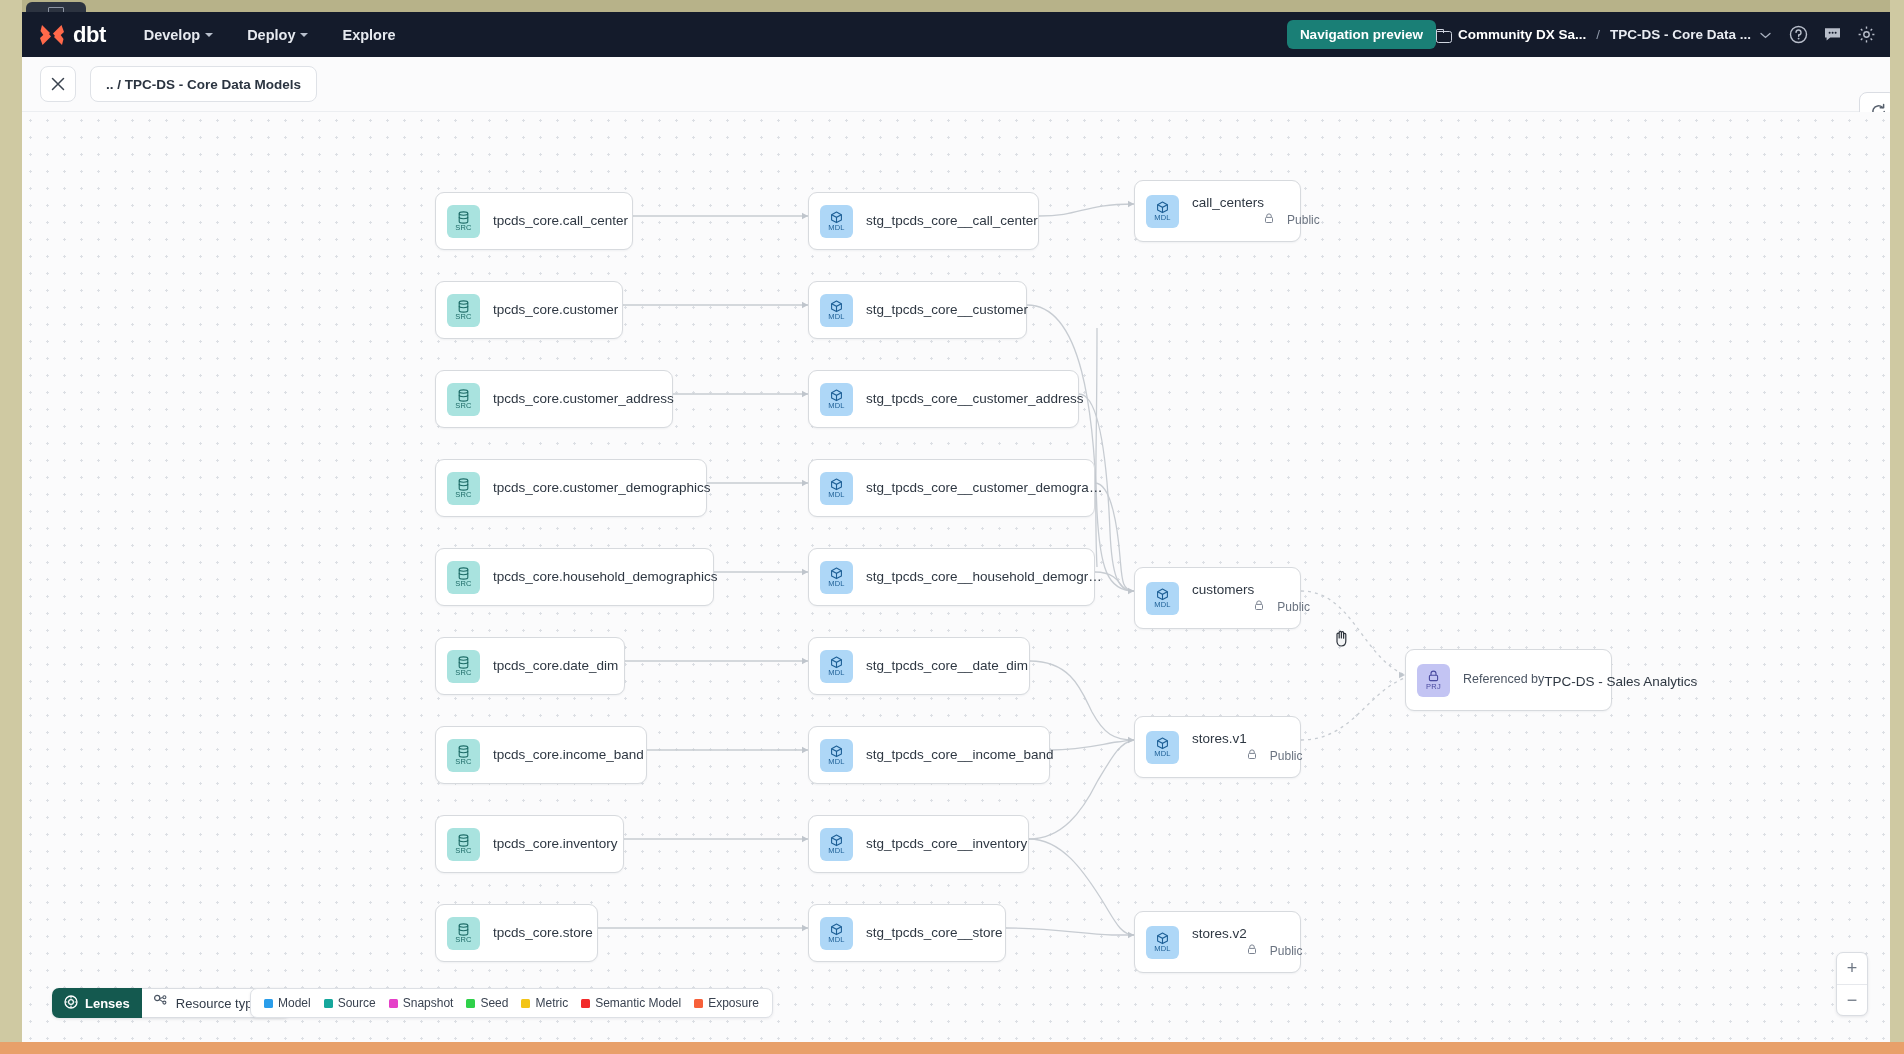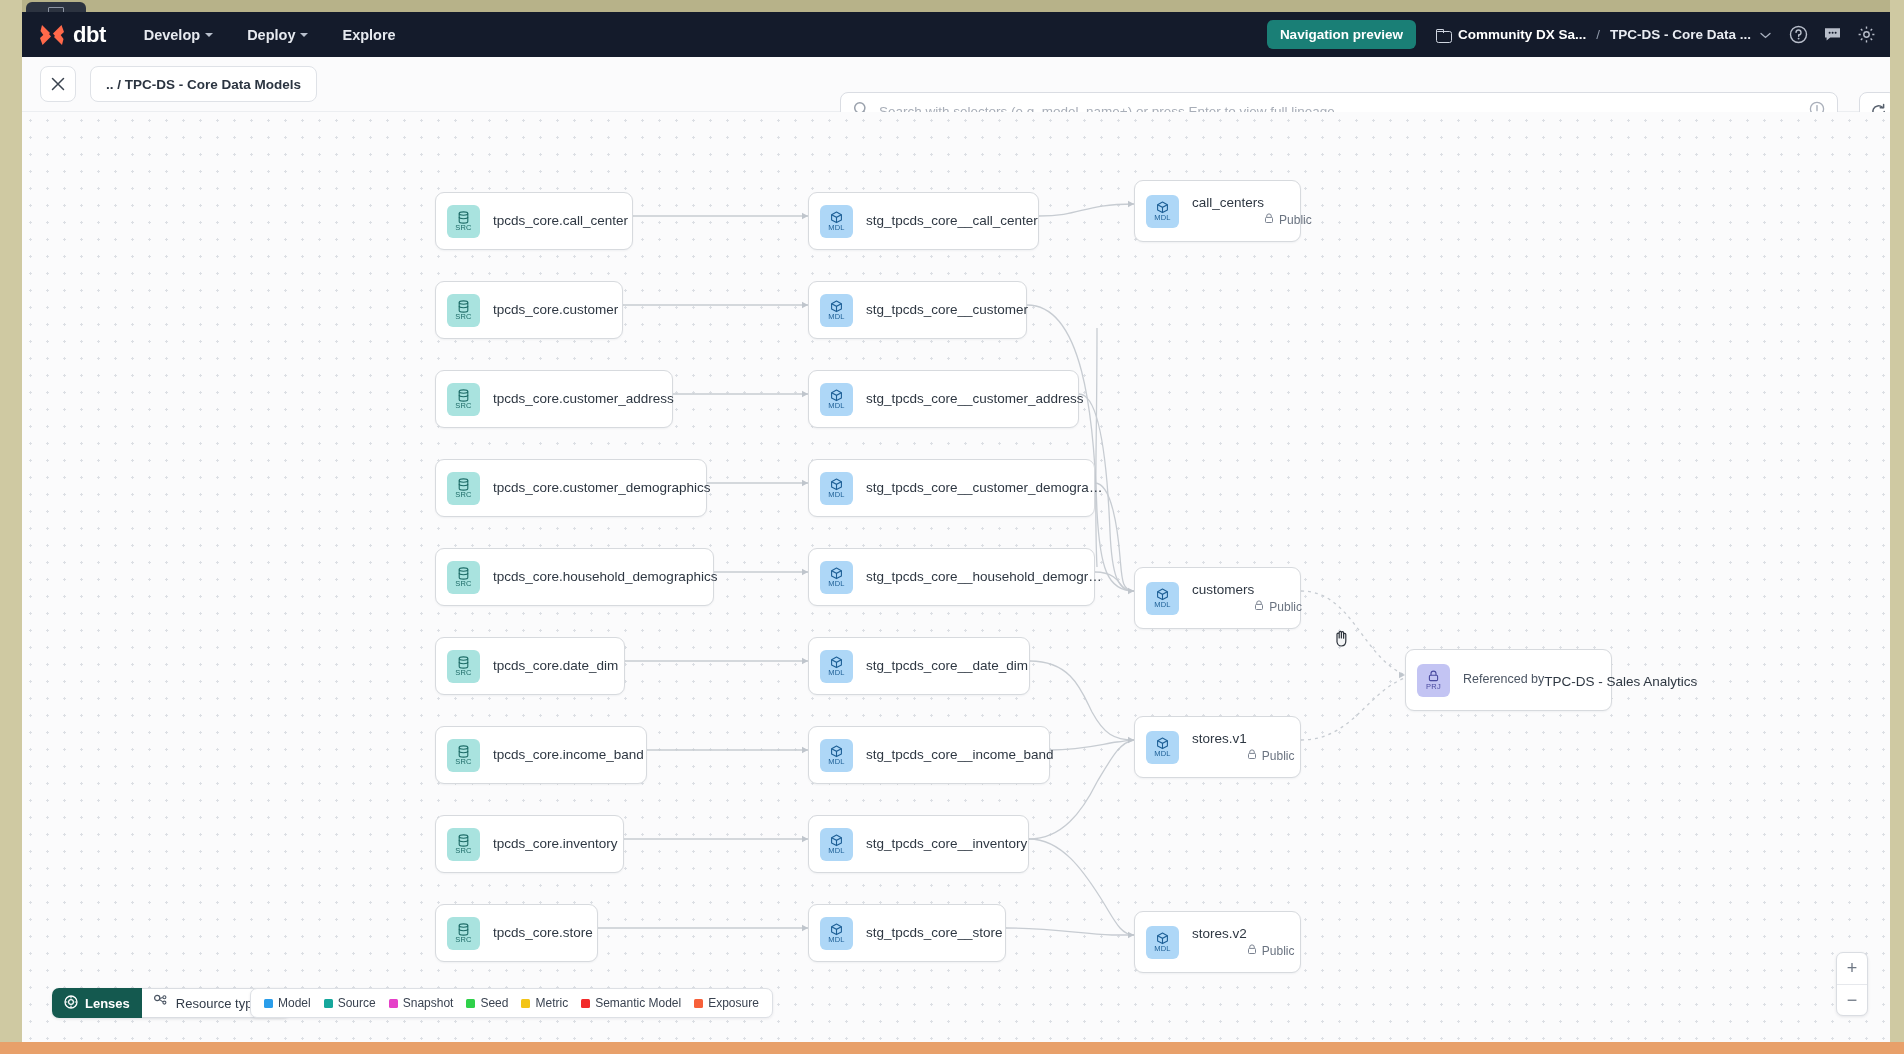--- a/index.html
+++ b/index.html
@@ -48,21 +48,21 @@
     display:flex; align-items:center; gap:5px;
     margin-right:34px; cursor:pointer; white-space:nowrap;
   }
   .caret-d { width:0;height:0;border-left:4px solid transparent;border-right:4px solid transparent;border-top:4.5px solid #b8bfcc; display:inline-block; }
   .nav-spacer { flex:1; }
   .btn-navpreview {
     background:#1a7f76; color:#ffffff; font-size:13.5px; font-weight:600;
     padding:7px 13px; border-radius:6px; cursor:pointer; white-space:nowrap;
   }
   .breadcrumb-top {
-    display:flex; align-items:center; gap:7px; margin-left:20px;
+    display:flex; align-items:center; gap:7px; 
     color:#ffffff; font-size:13.5px; font-weight:700; white-space:nowrap;
   }
   .bc-sep { color:#8e97a8; font-weight:400; margin:0 3px; }
   .bc-proj { color:#e9ecf2; font-weight:600; }
   .icon-folder { width:15px;height:12px;position:relative;display:inline-block; }
   .icon-folder::before{content:"";position:absolute;left:0;top:2px;width:14px;height:10px;border:1.6px solid #cfd5e0;border-radius:1.5px 2.5px 2.5px 2.5px;}
   .icon-folder::after{content:"";position:absolute;left:0;top:0px;width:6px;height:3px;border:1.6px solid #cfd5e0;border-bottom:none;border-radius:1.5px 1.5px 0 0;}
   .top-icons { display:flex; align-items:center; gap:15px; margin-left:18px; }
   .tic { width:19px;height:19px; cursor:pointer; opacity:.92; }
 
@@ -119,21 +119,21 @@
   .badge-src { background:#a9e3df; }
   .badge-mdl { background:#aed7f7; }
   .badge-prj { background:#c3c4f3; }
   .badge-label { font-size:7.5px; font-weight:400; letter-spacing:.2px; line-height:8px; }
   .badge-src .badge-label{ color:#1d6b67; }
   .badge-mdl .badge-label{ color:#1d5f96; }
   .badge-prj .badge-label{ color:#4a4aa0; }
   .badge-ico { height:13px; display:block; }
   .node-title { font-size:13.5px; color:#2e3742; white-space:nowrap; line-height:16px; }
   .node-sub {
-    font-size:12px; color:#6a7380; display:flex; align-items:center; gap:5px;
+    font-size:12px; color:#6a7380; display:flex; align-items:center; gap:13px;
     margin-top:18px; line-height:14px;
   }
   .node-stack { display:flex; flex-direction:row; justify-content:center; }
 
   
   .lenses-group {
     position:absolute; left:30px; bottom:24px; height:30px;
     display:flex; align-items:stretch; border-radius:7px; overflow:hidden;
     box-shadow:0 1px 3px rgba(20,30,50,.12);
   }
@@ -248,38 +248,20 @@
 
     <div class="subheader">
       <div class="btn-close-x">
         <svg width="14" height="14" viewBox="0 0 14 14">
             <path d="M1.5 1.5 L12.5 12.5 M12.5 1.5 L1.5 12.5" stroke="#3a434f" stroke-width="1.5" stroke-linecap="round"></path>
           </svg>
       </div>
       <div class="crumb-pill">.. / TPC-DS - Core Data Models</div>
     </div>
 
-    <div class="searchwrap">
-      <div class="searchbox">
-        <span>
-          <svg width="16" height="16" viewBox="0 0 16 16">
-              <circle cx="6.8" cy="6.8" r="5.1" stroke="#9aa1ac" stroke-width="1.5" fill="none"></circle>
-              <path d="M10.6 10.6 L14.6 14.6" stroke="#9aa1ac" stroke-width="1.5" stroke-linecap="round"></path>
-            </svg>
-        </span>
-        <input class="search-input" value="" placeholder="Search with selectors (e.g. model_name+) or press Enter to view full lineage" style="">
-        <span>
-          <svg width="16" height="16" viewBox="0 0 16 16">
-              <circle cx="8" cy="8" r="6.6" stroke="#a9afba" stroke-width="1.3" fill="none"></circle>
-              <path d="M8 4.6v5" stroke="#a9afba" stroke-width="1.4" stroke-linecap="round"></path>
-              <circle cx="8" cy="11.6" r="0.8" fill="#a9afba"></circle>
-            </svg>
-        </span>
-      </div>
-    </div>
     <div style="position:absolute; left:1837px; top:80px;">
       <div style="width:38px;height:38px;border:1px solid #dadde3;border-radius:8px;background:#fff;display:flex;align-items:center;justify-content:center;">
         <svg width="17" height="17" viewBox="0 0 17 17">
           <path d="M14.2 8.5a5.7 5.7 0 1 1-1.8-4.1" stroke="#58616e" stroke-width="1.5" fill="none" stroke-linecap="round"></path>
           <path d="M13.6 1.4v3.4h-3.4" stroke="#58616e" stroke-width="1.5" fill="none" stroke-linecap="round" stroke-linejoin="round"></path>
         </svg>
       </div>
     </div>
 
     <div class="canvas">

